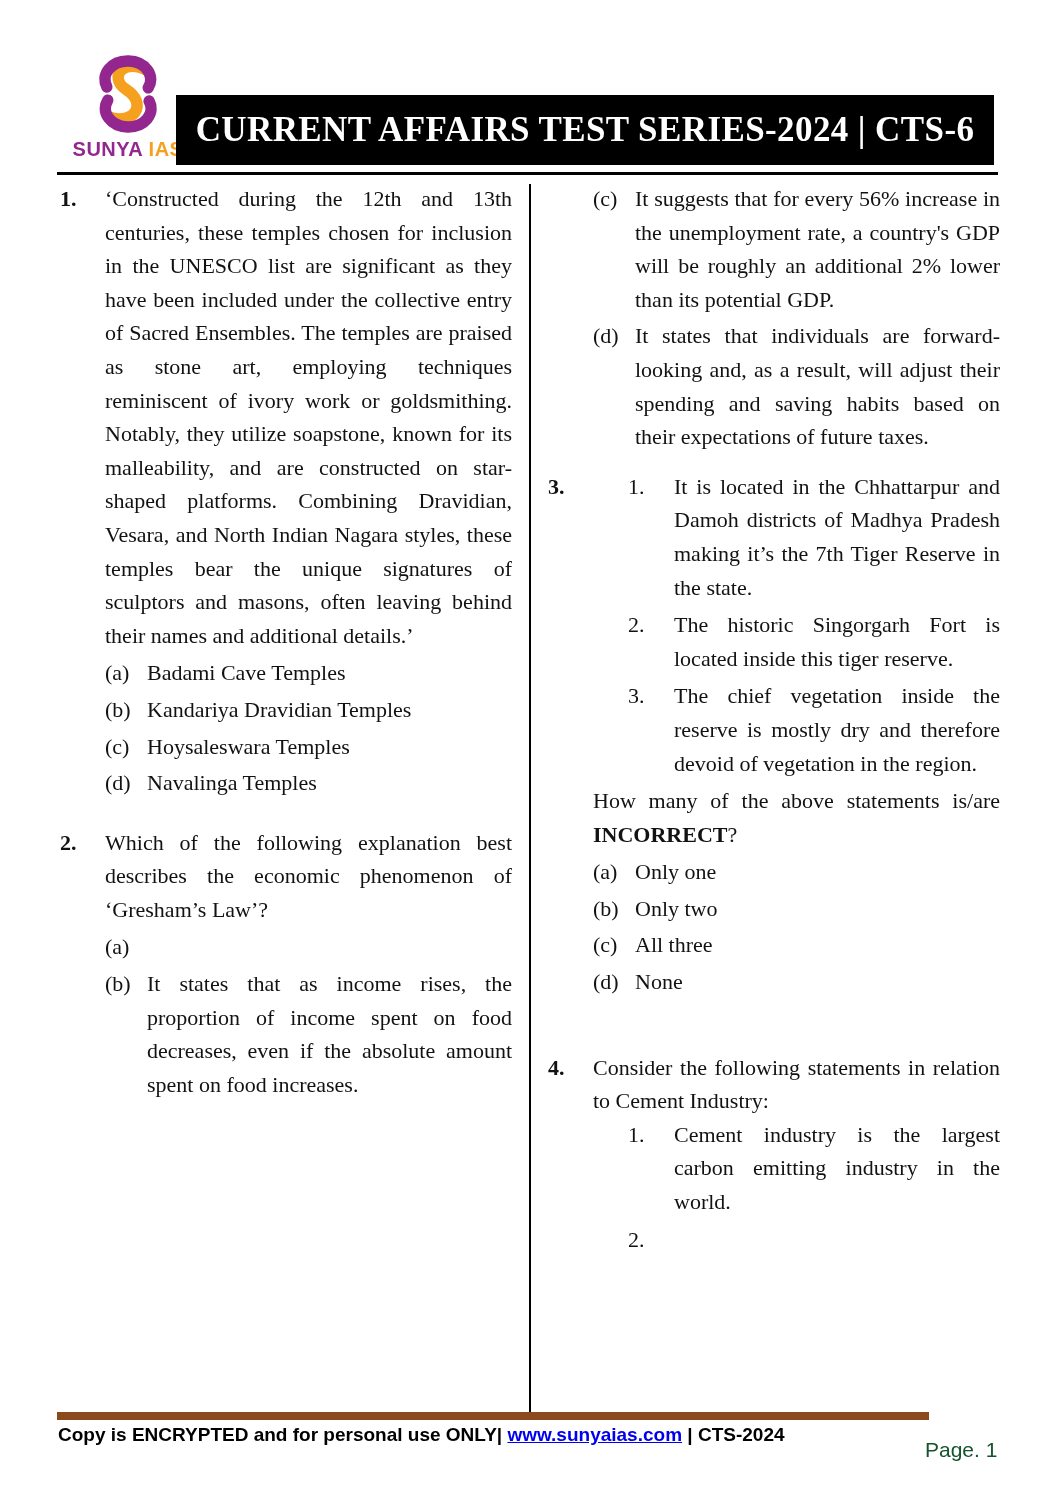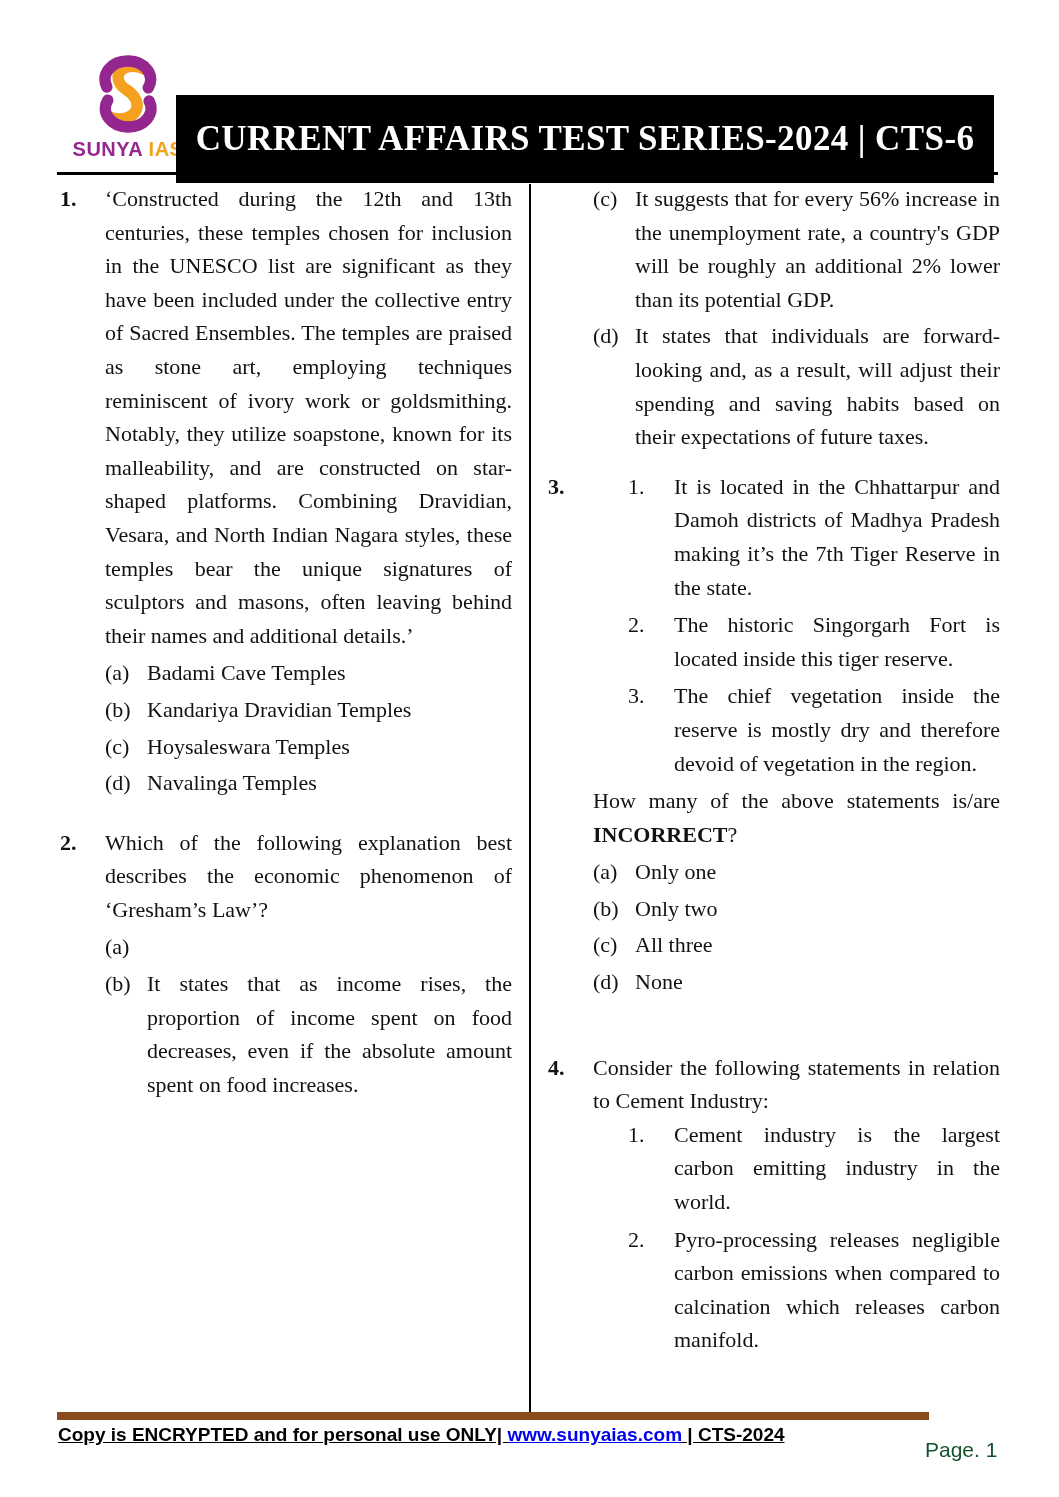--- a/index.html
+++ b/index.html
@@ -11,21 +11,21 @@
 
   
   .logo { position:absolute; left:68px; top:50px; width:120px; text-align:center; }
   .logo svg { width:94px; height:88px; display:block; margin:0 auto; }
   .logo-text { font-family:"Liberation Sans", sans-serif; font-weight:bold;
                font-size:20px; letter-spacing:0.5px; white-space:nowrap; }
   .logo-text .brand-1 { color:#93268f; }
   .logo-text .brand-2 { color:#f5a11f; }
 
   .banner {
-    position:absolute; left:176px; top:95px; width:818px; height:88px;
+    position:absolute; left:176px; top:95px; width:818px; height:70px;
     background:#000000; color:#ffffff; display:flex; align-items:center; justify-content:center;
     font-family:"Liberation Serif", serif; font-weight:bold; font-size:35px; letter-spacing:0.4px;
     white-space:nowrap;
   }
   .header-rule { position:absolute; left:57px; top:172px; width:941px; height:3px; background:#000000; }
 
   
   .col { position:absolute; top:182px; width:452px; height:1228px; overflow:hidden;
          font-size:22px; line-height:33.6px; }
   .col-left  { left:60px; }
@@ -48,21 +48,20 @@
   .q2-block { margin-top:26px; }
   .q3-block { margin-top:16px; }
   .q4-block { margin-top:52px; }
 
   
   .footer-bar { position:absolute; left:57px; top:1412px; width:872px; height:8px; background:#8a4a1e; }
   .footer-note {
     position:absolute; left:58px; top:1424px;
     font-family:"Liberation Sans", sans-serif; font-weight:bold; font-size:19px; color:#000000;
     white-space:nowrap;
-    text-decoration:underline;
   }
   .footer-link { color:#0000ee; text-decoration:underline; cursor:pointer; }
   .page-num {
     position:absolute; left:925px; top:1438px;
     font-family:"Liberation Sans", sans-serif; font-size:21px; color:#14532d;
   }
 </style>
 </head>
 <body>
 
@@ -178,21 +177,20 @@
     <div class="q q4-block">
       <span class="q-num">4.</span>
       <p class="q-body">Consider the following statements in relation to Cement Industry:</p>
       <div>
         <div class="stmt">
           <span class="stmt-num">1.</span>
           <span class="stmt-text">Cement industry is the largest carbon emitting industry in the world.</span>
         </div>
         <div class="stmt">
           <span class="stmt-num">2.</span>
-          <span class="stmt-text">Pyro-processing releases negligible carbon emissions when compared to calcination which releases carbon manifold.</span>
         </div>
       </div>
     </div>
 
   </section>
 
   <div class="footer-bar"></div>
   <div class="footer-note"><span>Copy is ENCRYPTED and for personal use ONLY| </span><span class="footer-link">www.sunyaias.com</span><span> | CTS-2024</span></div>
   <div class="page-num">Page. 1</div>
 

